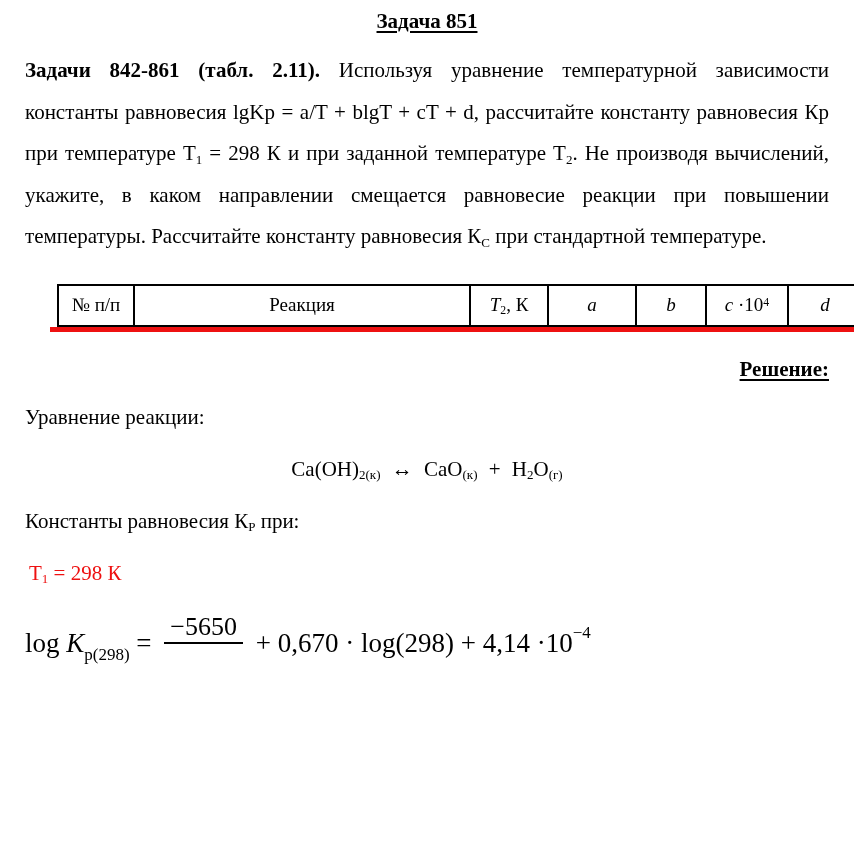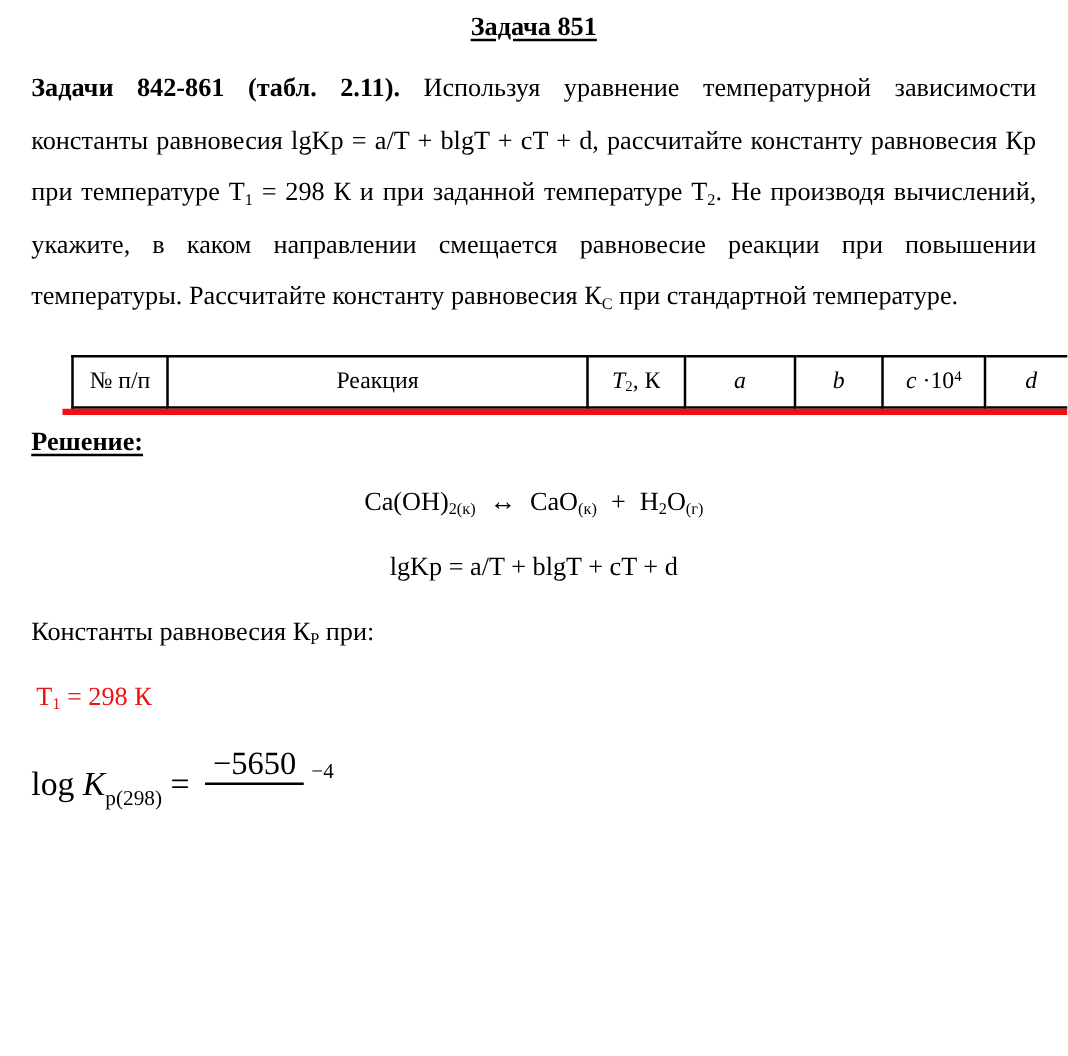--- a/index.html
+++ b/index.html
@@ -16,21 +16,21 @@
   .problem{margin:14px 0 0 0;text-align:justify;line-height:41.5px;}
   sub.s{font-size:0.62em;line-height:0;position:relative;top:0.27em;vertical-align:baseline;}
   sup.p{font-size:0.62em;line-height:0;position:relative;top:-0.45em;vertical-align:baseline;}
   .tablewrap{margin-top:26px;padding-left:32px;}
   table{border-collapse:collapse;width:100%;table-layout:fixed;text-align:center;font-size:20px;}
   th,td{border:2px solid #000;height:39px;padding:0 3px;vertical-align:middle;font-weight:normal;overflow:hidden;}
   th{font-size:19px;}
   td.b{font-weight:bold;}
   i.v{font-style:italic;}
   .redline{height:5px;background:var(--accent-red,#e11);margin-left:-7px;width:calc(100% + 32px);}
-  .heading{margin-top:4px;text-align:left;line-height:34px;}
+  .heading{margin-top:20px;text-align:right;line-height:34px;}
   .sline{line-height:42px;margin-top:10px;}
   .center{text-align:center;}
   .reaction-line{word-spacing:6px;}
   .redtext{color:var(--accent-red,#e11);padding-left:4px;font-family:Liberation Serif, serif;}
   .formula{
     margin-top:18px;display:flex;align-items:center;
     font-size:27px;line-height:32px;white-space:pre;
   }
   .frac{display:inline-flex;flex-direction:column;align-items:center;margin:0 6px;}
   .num{line-height:30px;border-bottom:2px solid #000;padding:0 6px;font-size:26px;}
@@ -72,25 +72,25 @@
       </tr>
     </tbody>
       </table>
     <div class="redline"></div>
   </div>
 
   <div class="heading">
     <span class="u b">Решение:</span>
   </div>
 
+  <div class="sline">Уравнение реакции:</div>
 
   <div class="sline center reaction-line"><span>Ca(OH)</span><sub class="s">2(к)</sub><span> ↔ CaO</span><sub class="s">(к)</sub><span> + H</span><sub class="s">2</sub><span>O</span><sub class="s">(г)</sub></div>
 
 
-  <div class="sline center">lgKp = a/T + blgT + cT + d</div>
 
   <div class="sline"><span>Константы равновесия К</span><sub class="s">Р</sub><span> при:</span></div>
 
   <div class="sline redtext"><span>Т</span><sub class="s">1</sub><span> = 298 К</span></div>
 
-  <div class="formula"><span>log </span><i class="v">K</i><sub class="fsub">p(298)</sub><span> = </span><span class="frac"><span class="num">−5650</span><span class="den"></span></span><sup class="fsup">−4</sup></div>
+  <div class="formula"><span>log </span><i class="v">K</i><sub class="fsub">p(298)</sub><span> = </span><span class="frac"><span class="num">−5650</span><span class="den"></span></span><span> + 0,670 · log(298) + 4,14 ·10</span><sup class="fsup">−4</sup></div>
 
 </div>
 
 </body></html>

